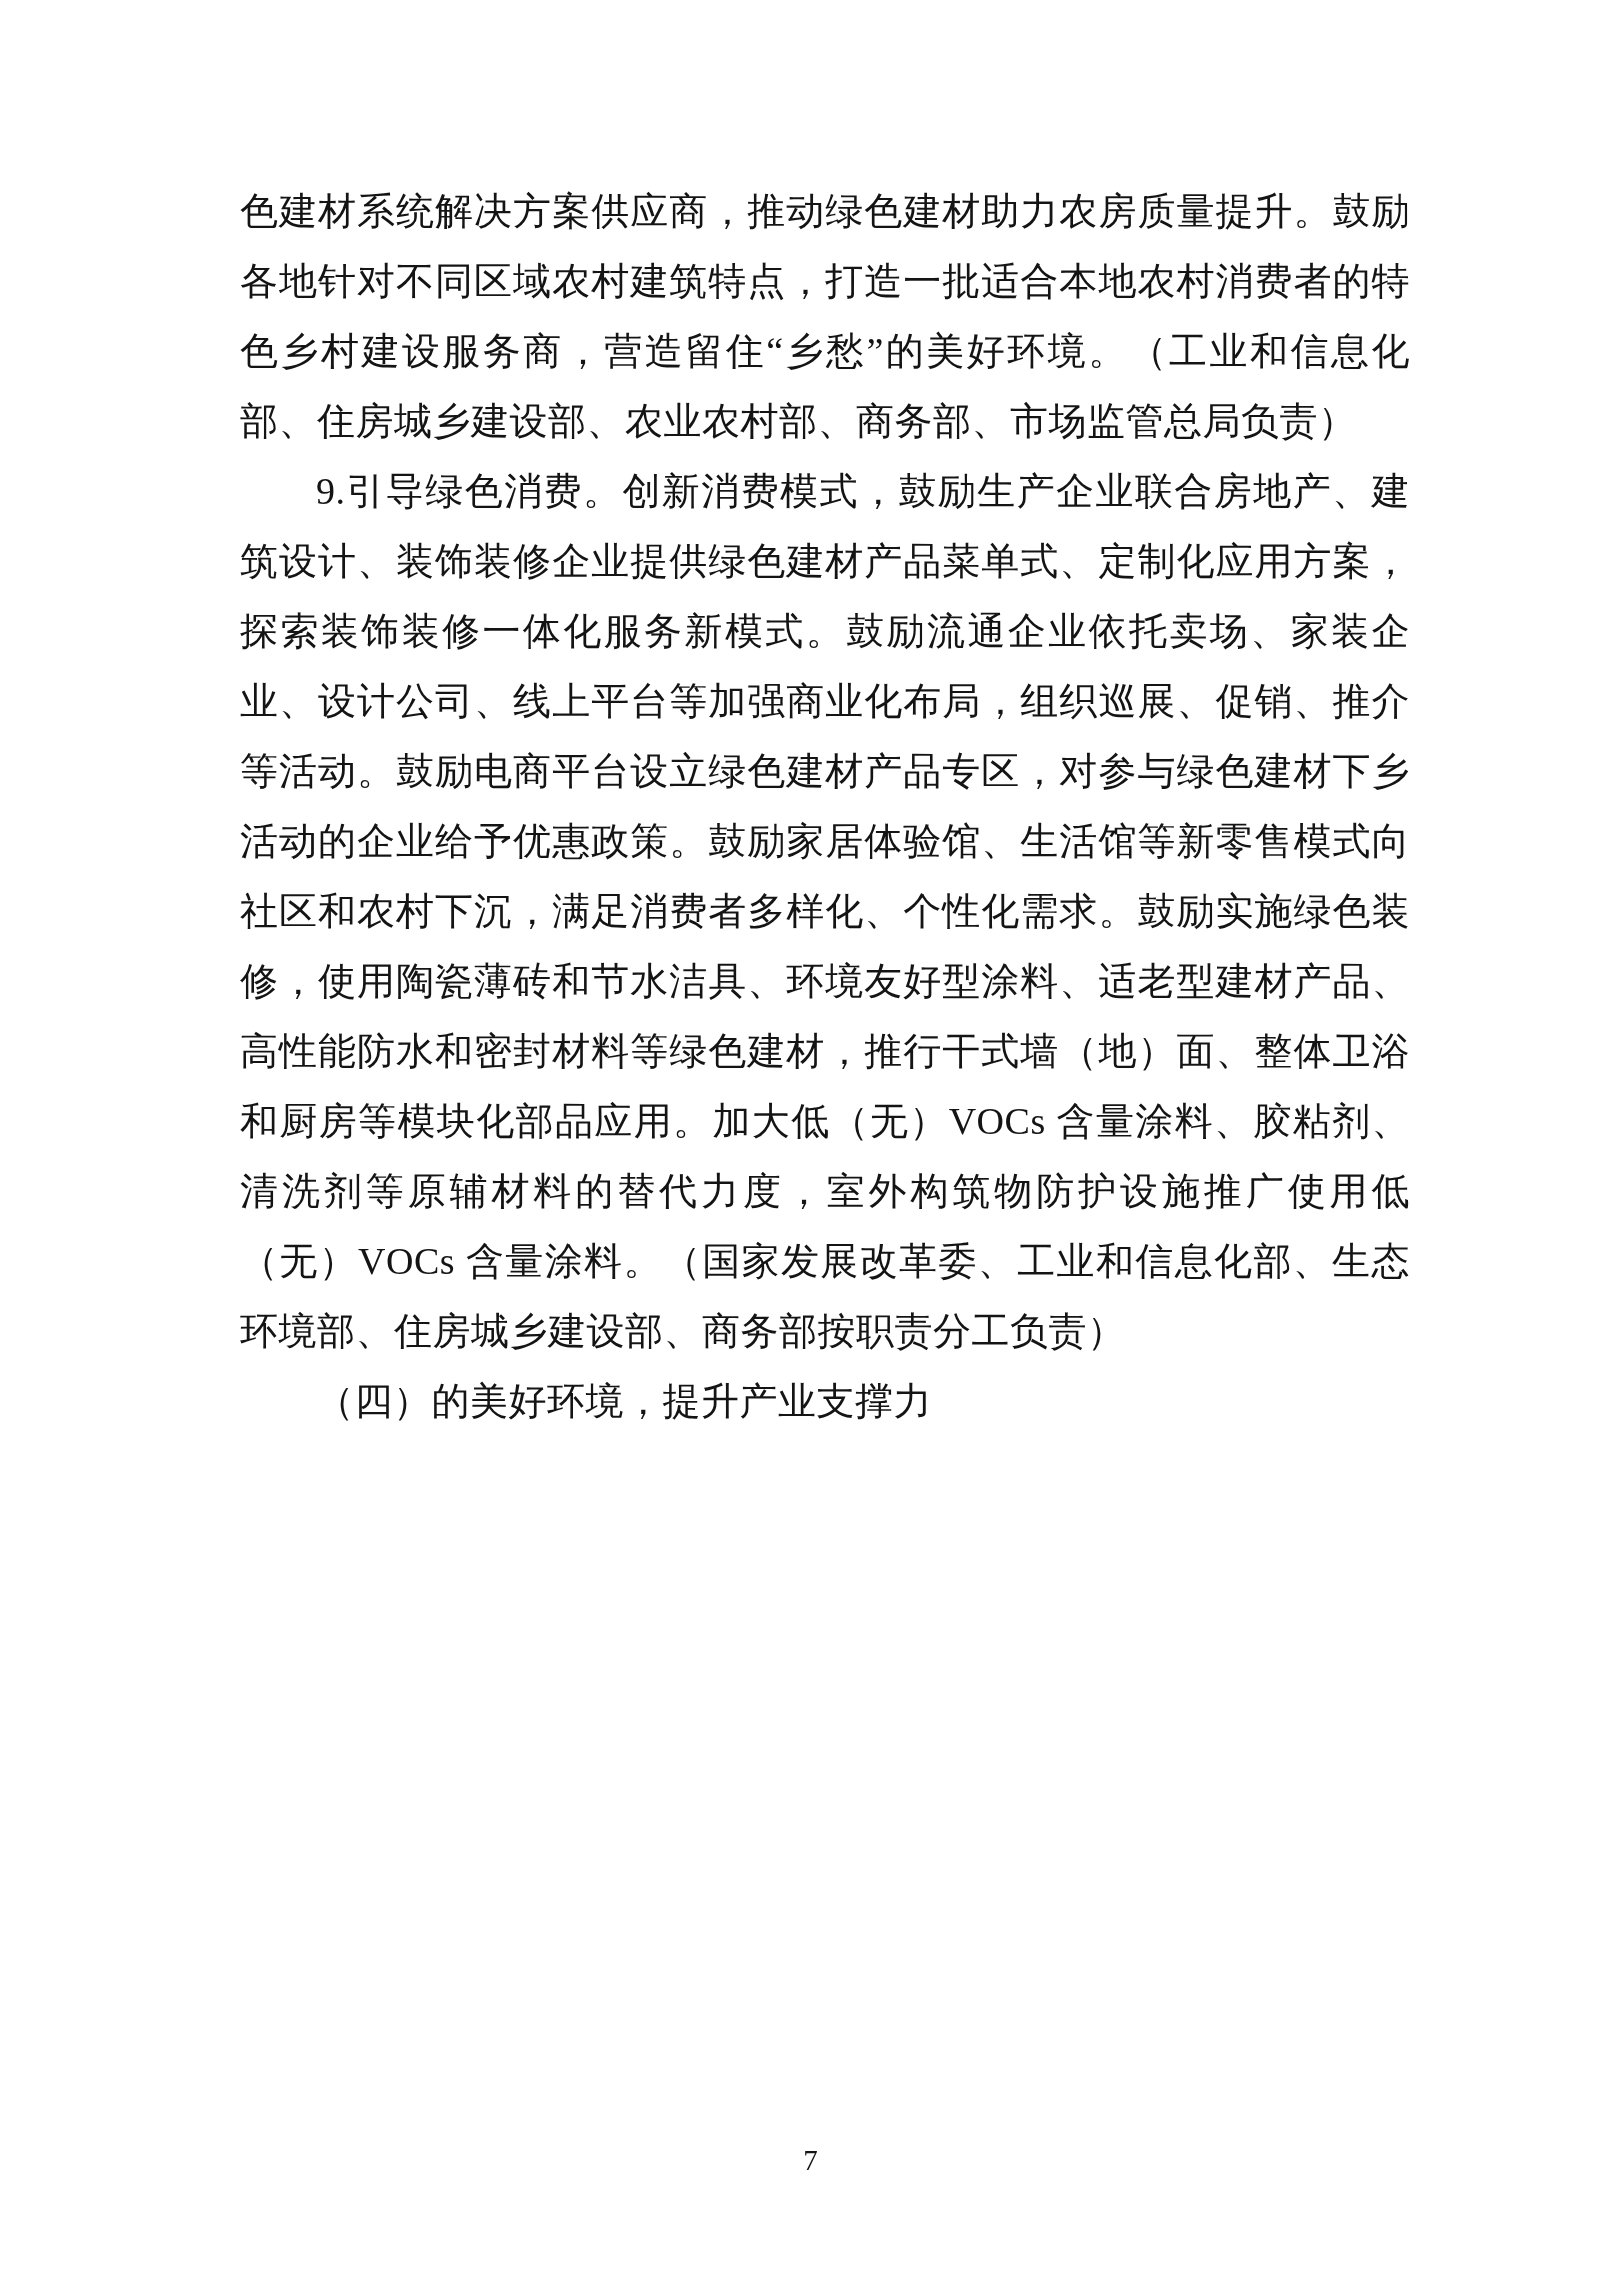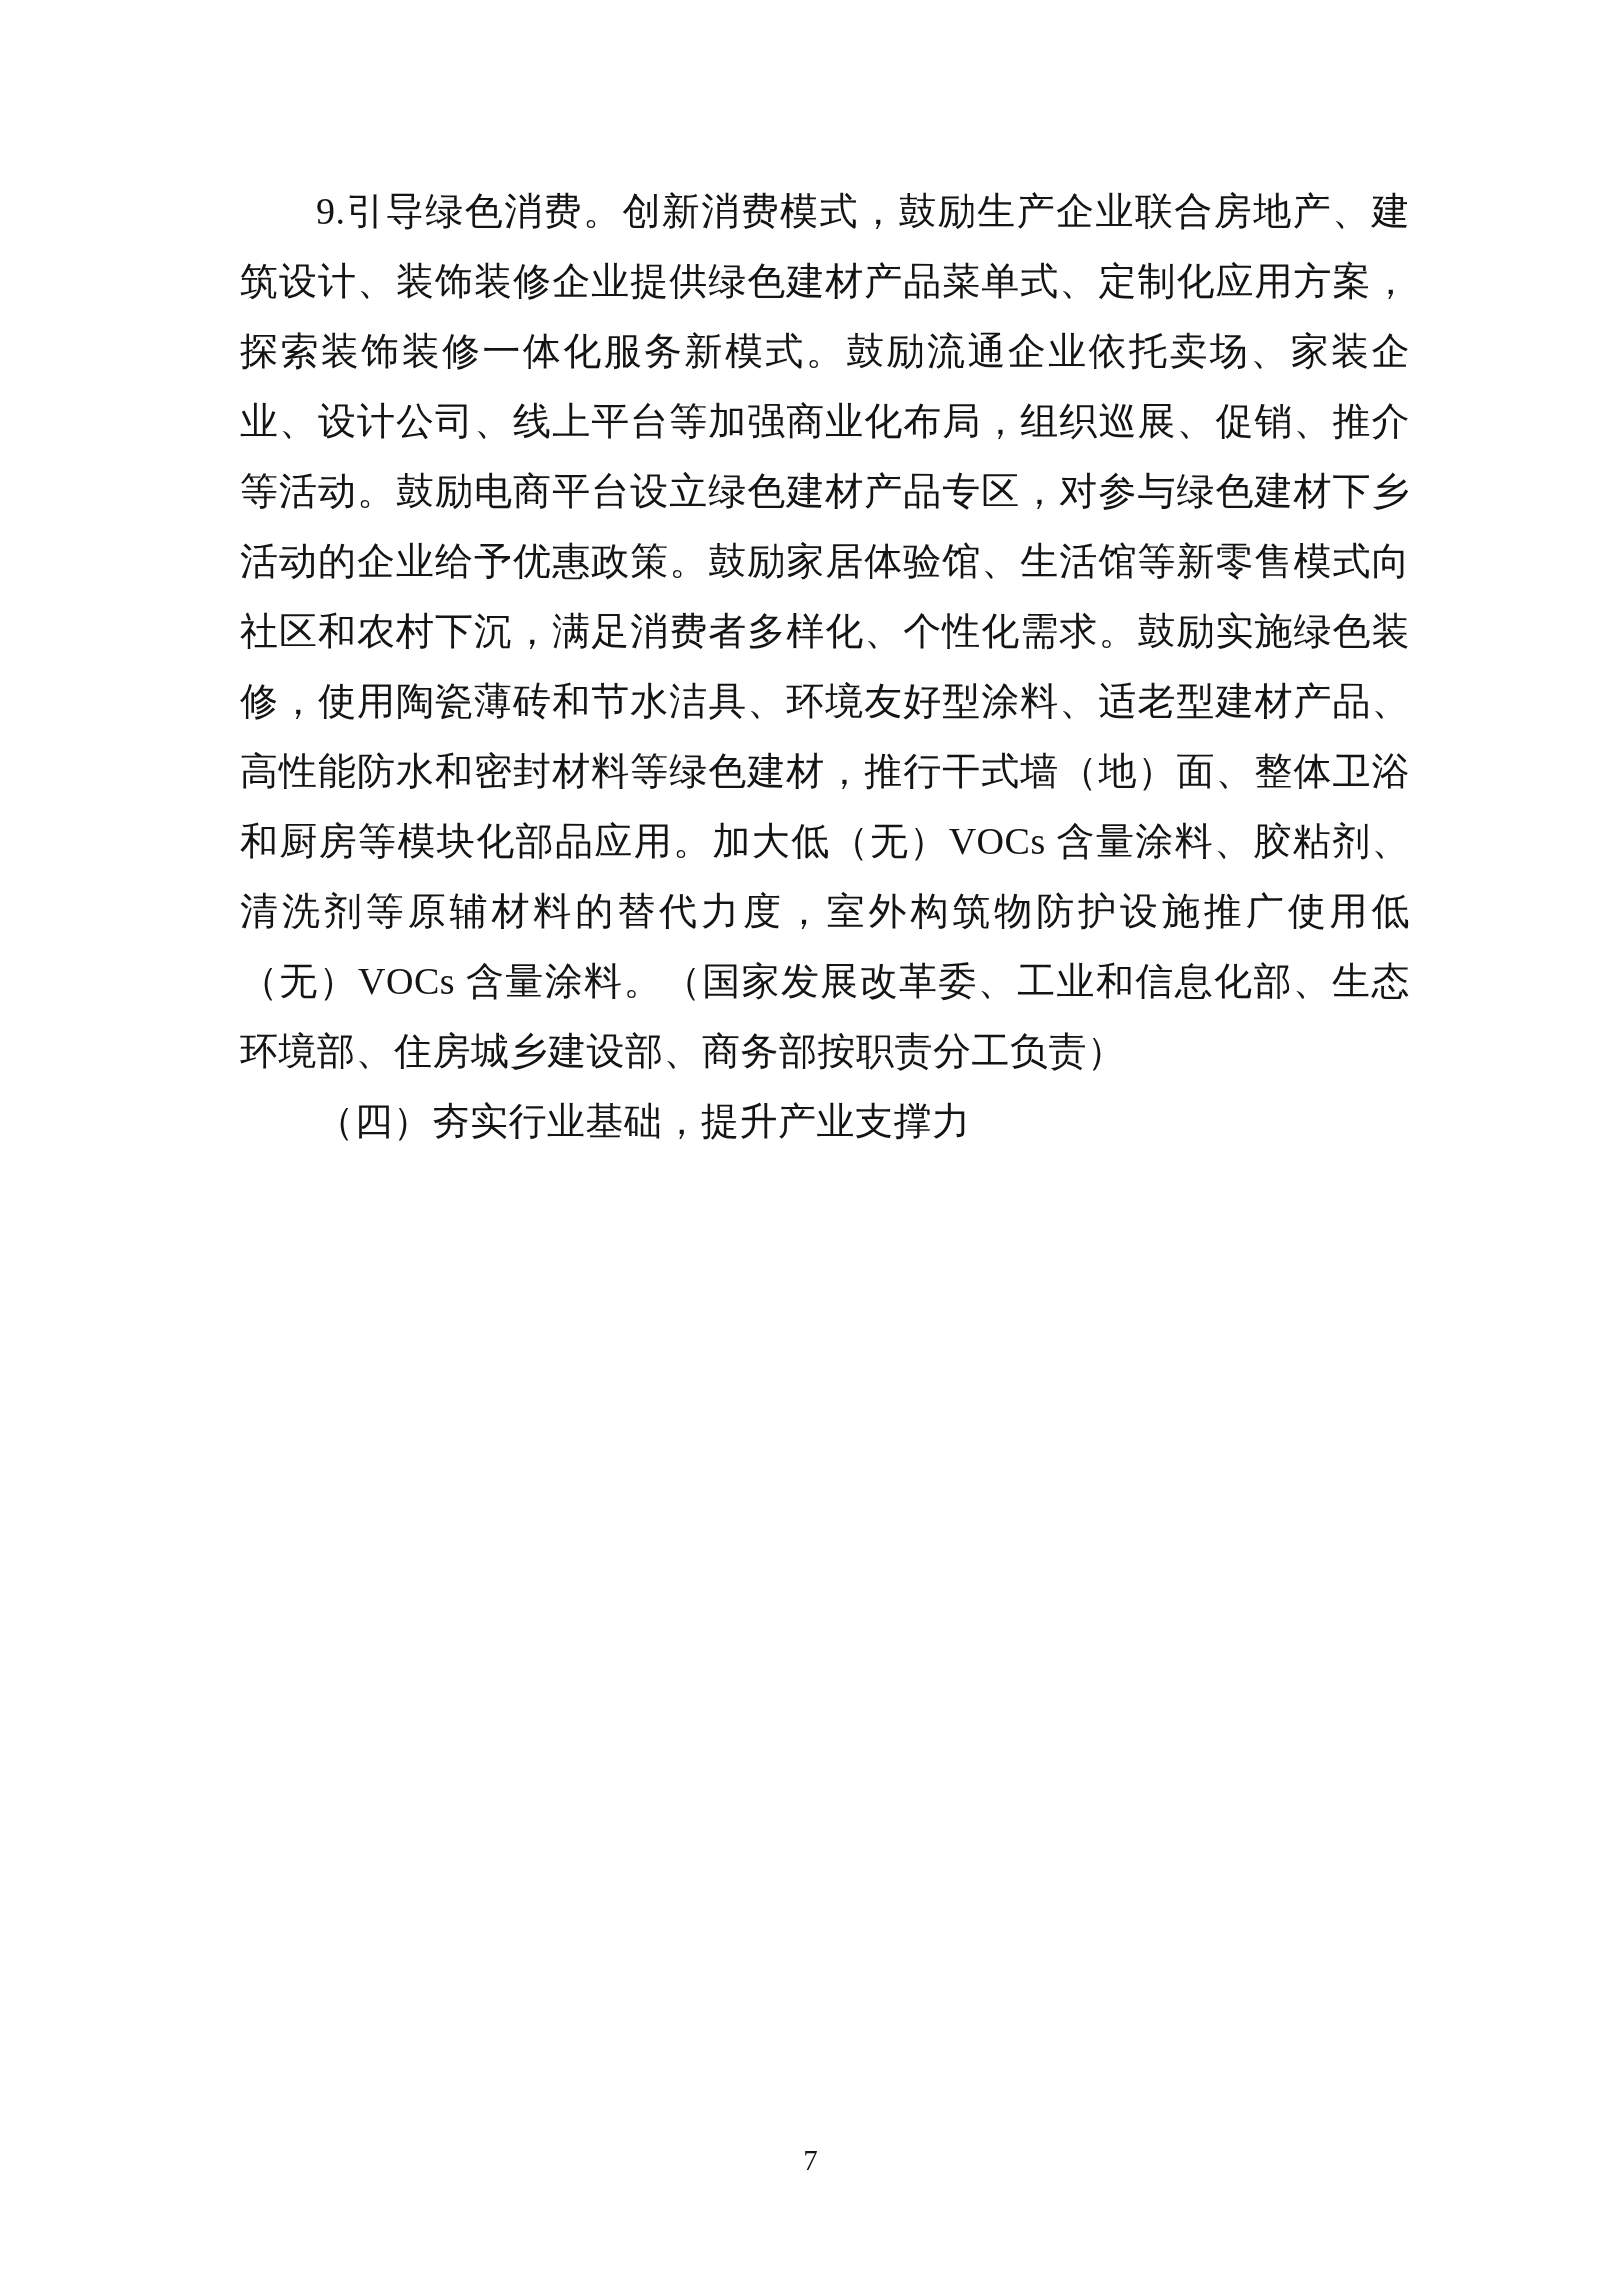--- a/index.html
+++ b/index.html
@@ -47,18 +47,19 @@
     font-size: 29px;
     font-family: "Liberation Serif", "DejaVu Serif", serif;
     color: #141414;
   }
 </style>
 </head>
 <body>
 
 <div class="page">
   <div class="body-text">
+    <p class="para">色建材系统解决方案供应商，推动绿色建材助力农房质量提升。鼓励各地针对不同区域农村建筑特点，打造一批适合本地农村消费者的特色乡村建设服务商，营造留住“乡愁”的美好环境。（工业和信息化部、住房城乡建设部、农业农村部、商务部、市场监管总局负责）</p>
     <p class="para indent">9.引导绿色消费。创新消费模式，鼓励生产企业联合房地产、建筑设计、装饰装修企业提供绿色建材产品菜单式、定制化应用方案，探索装饰装修一体化服务新模式。鼓励流通企业依托卖场、家装企业、设计公司、线上平台等加强商业化布局，组织巡展、促销、推介等活动。鼓励电商平台设立绿色建材产品专区，对参与绿色建材下乡活动的企业给予优惠政策。鼓励家居体验馆、生活馆等新零售模式向社区和农村下沉，满足消费者多样化、个性化需求。鼓励实施绿色装修，使用陶瓷薄砖和节水洁具、环境友好型涂料、适老型建材产品、高性能防水和密封材料等绿色建材，推行干式墙（地）面、整体卫浴和厨房等模块化部品应用。加大低（无）VOCs 含量涂料、胶粘剂、清洗剂等原辅材料的替代力度，室外构筑物防护设施推广使用低（无）VOCs 含量涂料。（国家发展改革委、工业和信息化部、生态环境部、住房城乡建设部、商务部按职责分工负责）</p>
-    <p class="para indent">（四）夯实行业基础，提升产业支撑力</p>
+    <p class="para indent">（四）的美好环境，提升产业支撑力</p>
   </div>
   <div class="page-number">7</div>
 </div>
 
 
 </body></html>

